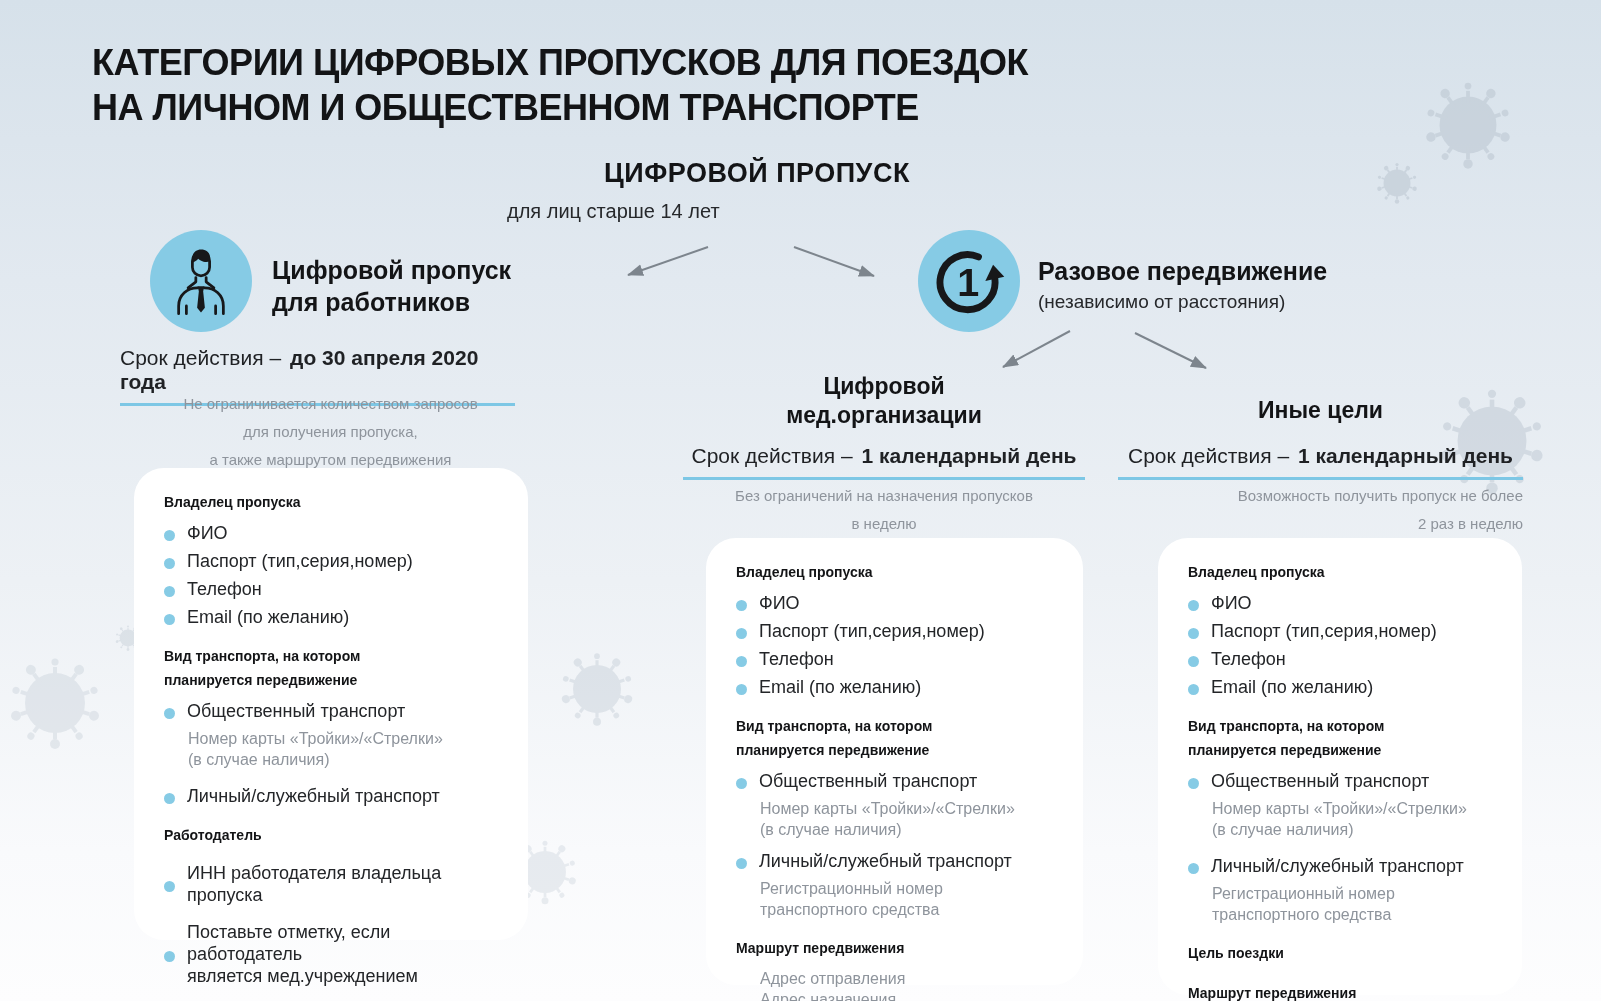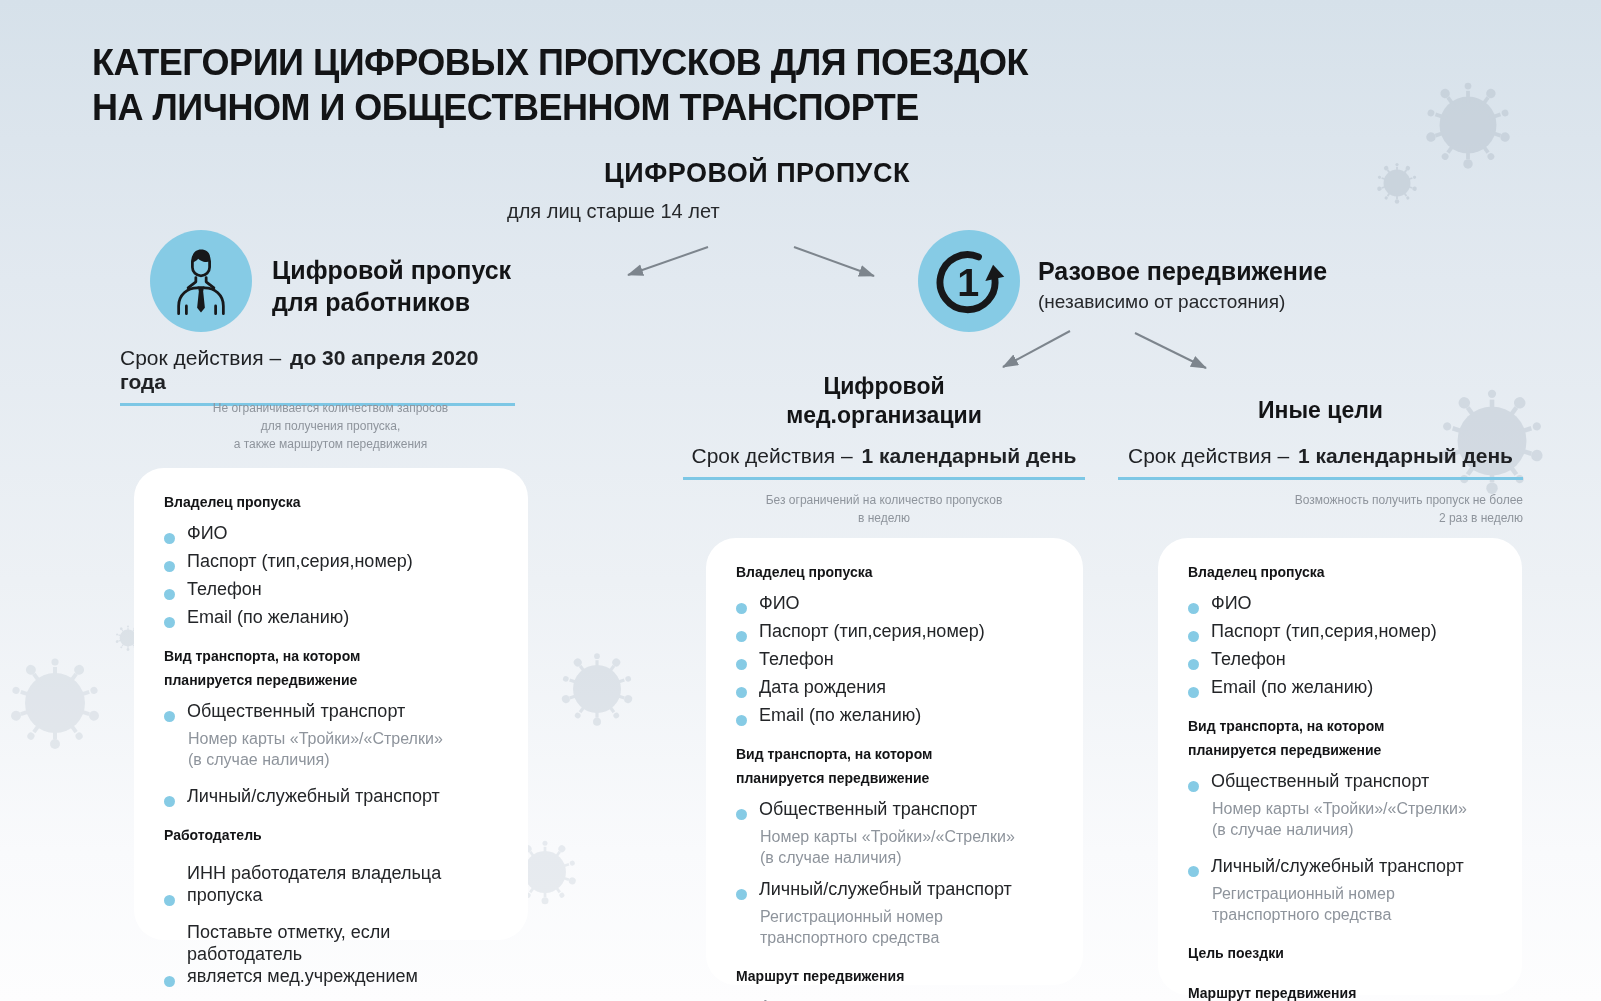--- a/index.html
+++ b/index.html
@@ -50,39 +50,39 @@
   .other-header{left:1118px;top:396px;width:405px;}
   .validity{
     position:absolute;font-size:21px;color:#1f2124;
     border-bottom:3px solid #7dc7e5;padding-bottom:9px;
   }
   .validity .v-value{font-weight:bold;margin-left:9px;}
   .worker-validity{left:120px;top:346px;width:395px;text-align:left;}
   .med-validity{left:683px;top:444px;width:402px;text-align:center;}
   .other-validity{left:1118px;top:444px;width:405px;text-align:center;}
   .note{
-    position:absolute;text-align:center;font-size:12px;line-height:18px;color:#8e949c;margin-top:9px;
+    position:absolute;text-align:center;font-size:15px;line-height:28px;color:#8e949c;
   }
   .worker-note{left:133px;top:390px;width:395px;}
   .med-note{left:683px;top:482px;width:402px;}
   .other-note{left:1118px;top:482px;width:405px;text-align:right;}
   .card{
     position:absolute;background:#ffffff;border-radius:30px;
     padding:18px 26px 18px 30px;box-sizing:border-box;
   }
   .worker-card{left:134px;top:468px;width:394px;height:472px;}
   .med-card{left:706px;top:538px;width:377px;height:447px;}
   .other-card{left:1158px;top:538px;width:364px;height:457px;}
   .cb-heading{
     font-size:14px;line-height:24px;font-weight:bold;color:#131416;
     margin:16px 0 8px 0;
   }
   .cb-heading:first-child{margin-top:4px;}
   .cb-bullet{
-    display:flex;align-items:flex-end;font-size:18px;line-height:22px;
+    display:flex;align-items:center;font-size:18px;line-height:22px;
     color:#232528;margin:6px 0;
   }
   .cb-bullet .dot{
     flex:none;width:11px;height:11px;border-radius:50%;background:#86cbe5;
     margin:5px 12px 0 0;
   }
   .cb-note{
     font-size:16px;line-height:21px;color:#8e949c;margin:2px 0 10px 24px;
   }
   .gap{margin-top:15px;}
@@ -236,39 +236,35 @@
     </svg>
   </div>
   <div class="single-title">Разовое передвижение</div>
   <div class="single-sub">(независимо от расстояния)</div>
 
   <div class="col-header med-header pre">Цифровой
 мед.организации</div>
   <div class="validity med-validity">
     <span class="v-label">Срок действия –</span><span class="v-value">1 календарный день</span>
   </div>
-  <div class="note med-note pre">Без ограничений на количество пропусков
+  <div class="note med-note pre">Без ограничений на назначения пропусков
 в неделю</div>
   <div class="card med-card">
       <div class="cb cb-heading pre">Владелец пропуска</div>
       <div class="cb cb-bullet">
         <span class="dot"></span>
         <span class="bt pre">ФИО</span>
       </div>
       <div class="cb cb-bullet">
         <span class="dot"></span>
         <span class="bt pre">Паспорт (тип,серия,номер)</span>
       </div>
       <div class="cb cb-bullet">
         <span class="dot"></span>
         <span class="bt pre">Телефон</span>
-      </div>
-      <div class="cb cb-bullet">
-        <span class="dot"></span>
-        <span class="bt pre">Дата рождения</span>
       </div>
       <div class="cb cb-bullet">
         <span class="dot"></span>
         <span class="bt pre">Email (по желанию)</span>
       </div>
       <div class="cb cb-heading pre">Вид транспорта, на котором
 планируется передвижение</div>
       <div class="cb cb-bullet">
         <span class="dot"></span>
         <span class="bt pre">Общественный транспорт</span>

